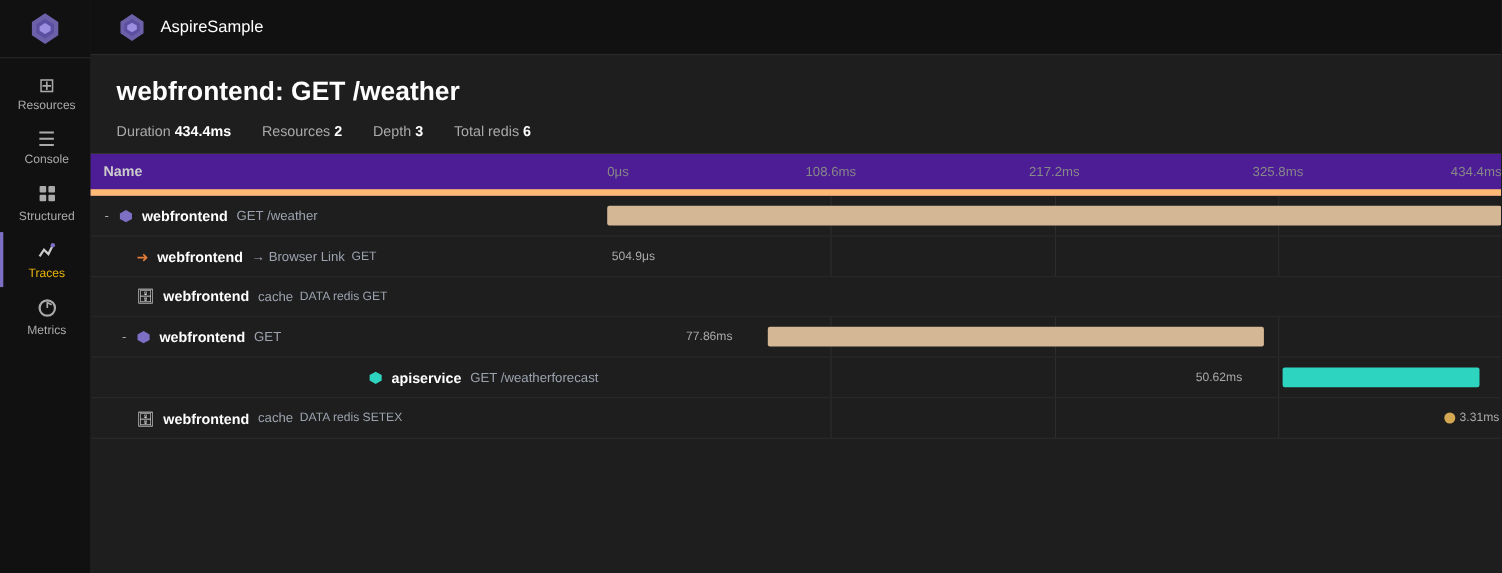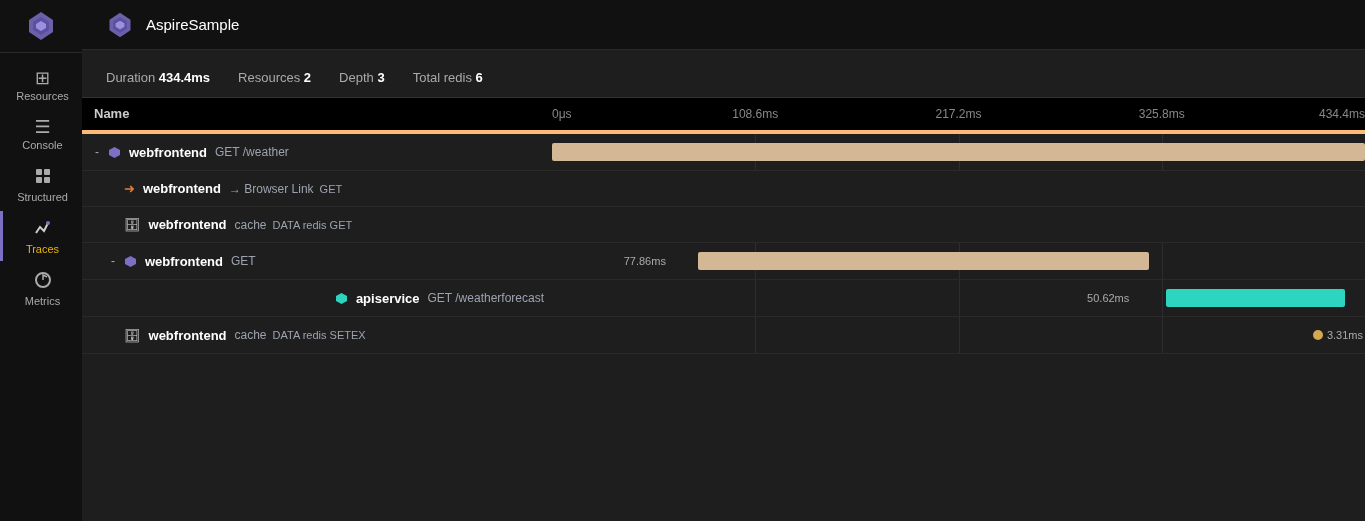--- a/index.html
+++ b/index.html
@@ -133,23 +133,23 @@
 
     
     .trace-container {
       flex: 1;
       overflow: hidden;
       display: flex;
       flex-direction: column;
     }
     .trace-header-row {
       display: flex;
-      background: #000000;
+      background: #4c1d95;
       border-top: 1px solid #333;
-      border-bottom: 4px solid #fdba74;
+      border-bottom: 6px solid #fdba74;
       flex-shrink: 0;
     }
     .col-name-header {
       width: 470px;
       flex-shrink: 0;
       padding: 8px 12px;
       color: #ccc;
       font-weight: 600;
       font-size: 13px;
     }
@@ -326,20 +326,21 @@
     <svg class="app-header-logo" viewBox="0 0 32 32">
       <polygon points="16,2 28,10 28,22 16,30 4,22 4,10" fill="#7c6fc4" opacity="0.85"></polygon>
       <polygon points="16,7 24,12 24,20 16,25 8,20 8,12" fill="#5a4fa0"></polygon>
       <polygon points="16,11 21,14 21,18 16,21 11,18 11,14" fill="#9d8fe0"></polygon>
     </svg>
     <span class="app-header-title">AspireSample</span>
   </div>
 
   <div class="content">
     <div class="page-header">
+      <h1 class="page-title">webfrontend: GET /weather</h1>
       <div class="page-meta">
         <span>
           <span>Duration</span>&nbsp;<span class="meta-value">434.4ms</span>
         </span>
         <span>
           <span>Resources</span>&nbsp;<span class="meta-value">2</span>
         </span>
         <span>
           <span>Depth</span>&nbsp;<span class="meta-value">3</span>
         </span>
@@ -388,20 +389,26 @@
           <div class="trace-row">
             <div class="col-name indent-1">
               <span style="width: 14px; display: inline-block;"></span>
               <span style="margin-right: 4px; display: inline-flex; align-items: center;">
                 <span style="color:#e07b39;font-size:13px;">➜</span>
               </span>
               <span class="row-service">webfrontend</span>
               <span class="row-op"> → Browser Link</span>
               <span class="row-tag"> GET</span>
             </div>
+            <div class="col-timeline">
+              <div class="timeline-grid-line" style="left: 25%;"></div>
+              <div class="timeline-grid-line" style="left: 50%;"></div>
+              <div class="timeline-grid-line" style="left: 75%;"></div>
+              <div class="bar-label" style="left: 0.5%;">504.9μs</div>
+            </div>
           </div>
           <div class="trace-row">
             <div class="col-name indent-1">
               <span style="width: 14px; display: inline-block;"></span>
               <span style="margin-right: 4px; display: inline-flex; align-items: center;">
                 <span style="font-size:13px;">🗄</span>
               </span>
               <span class="row-service">webfrontend</span>
               <span class="row-op"> cache</span>
               <span class="row-tag"> DATA redis GET</span>

